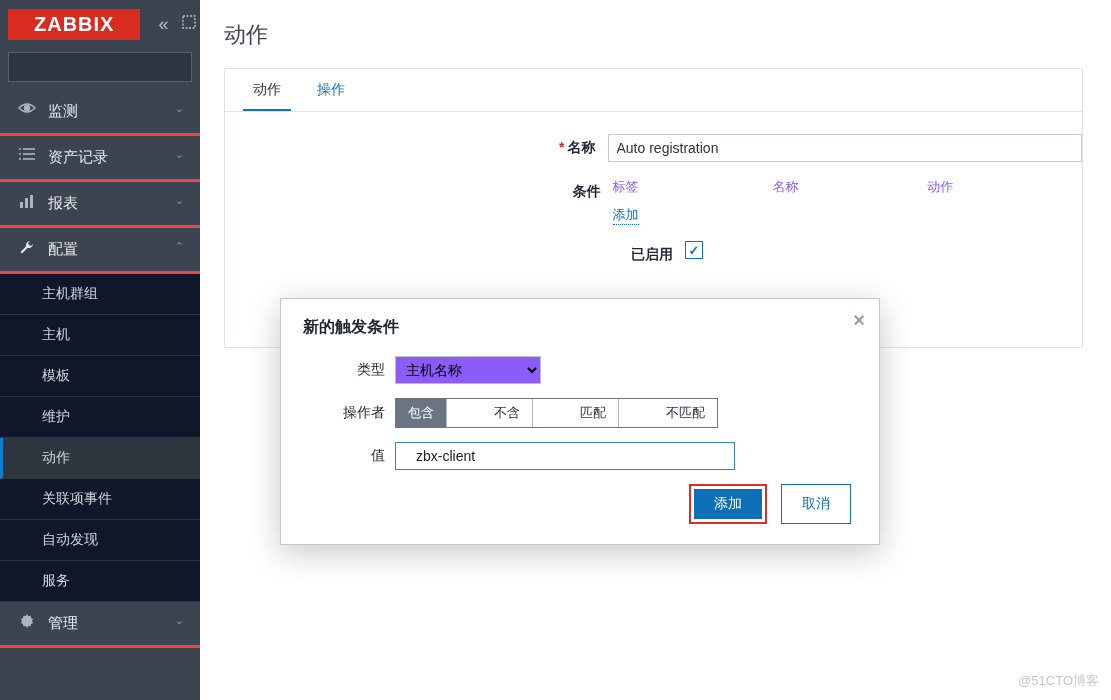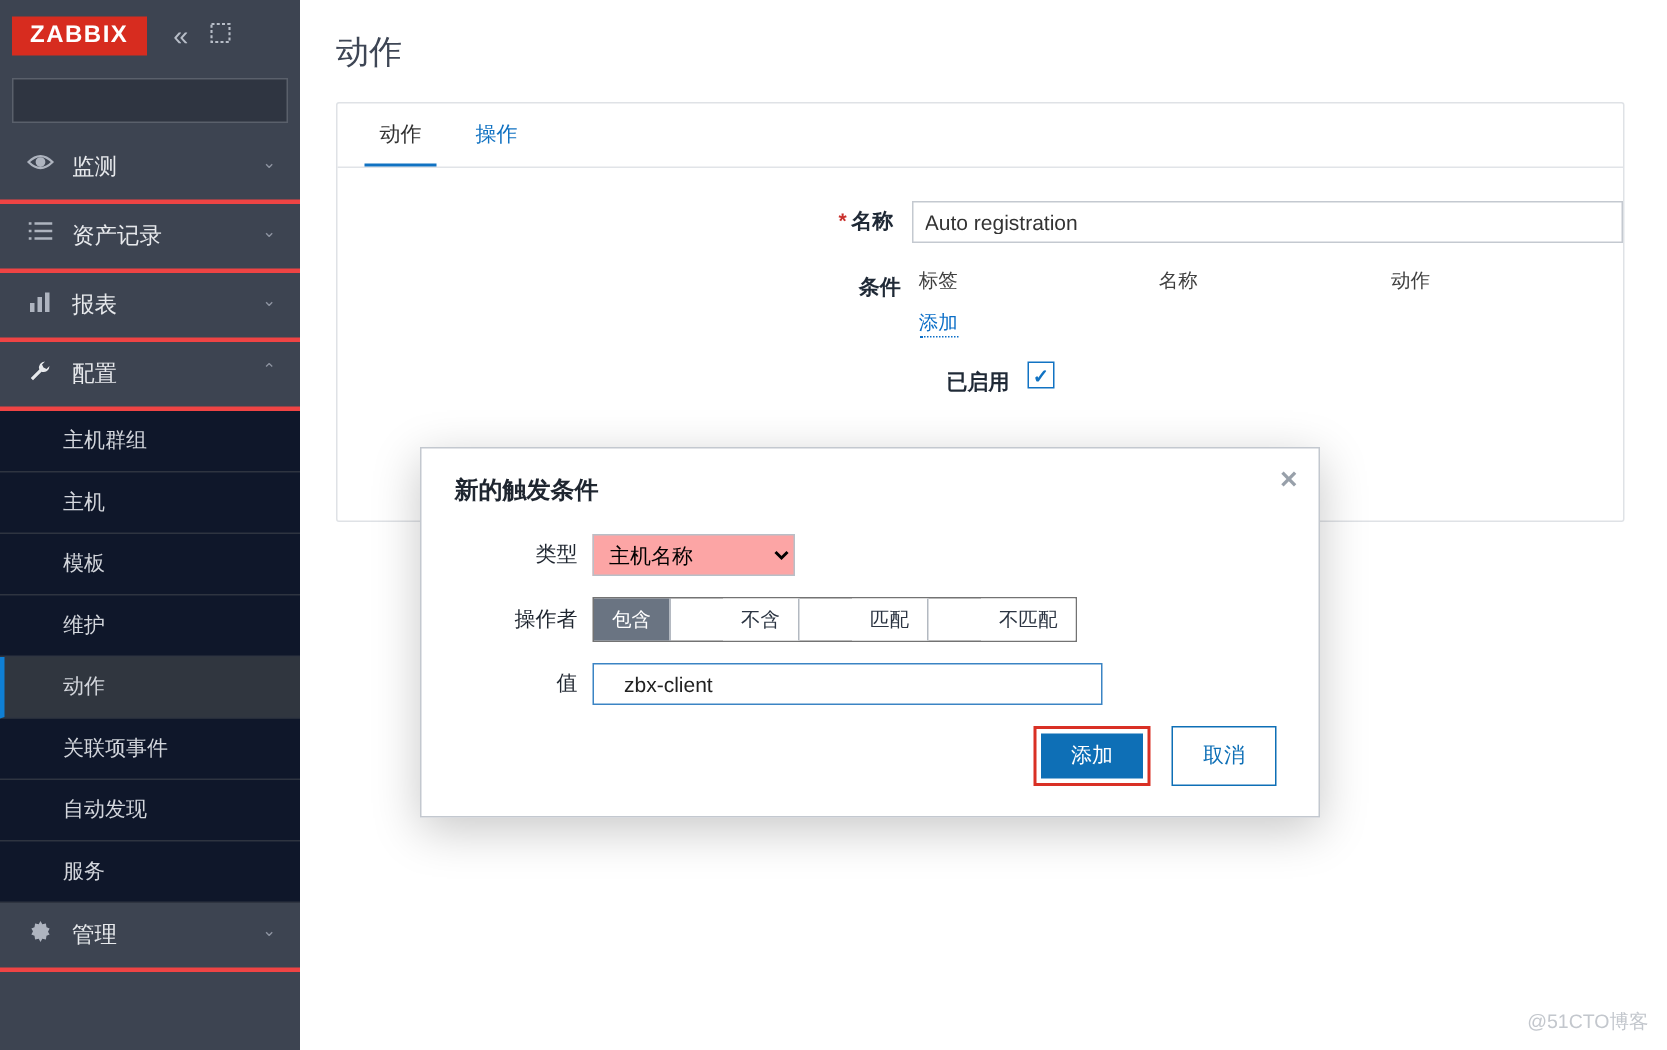--- a/index.html
+++ b/index.html
@@ -1,19 +1,19 @@
 <!DOCTYPE html>
 <html><head>
 <meta charset="utf-8">
 <style>
 * { margin: 0; padding: 0; box-sizing: border-box; font-family: Arial, "Microsoft YaHei", sans-serif; }
 body { background: #fff; width: 1111px; height: 700px; overflow: hidden; position: relative; }
 .sidebar { position: absolute; left: 0; top: 0; width: 200px; height: 700px; background: #3d4451; color: #fff; }
 .sidebar-header { display: flex; align-items: center; padding: 6px 8px; height: 48px; }
-.logo { background: #d72c1f; color: #fff; font-weight: bold; font-size: 16px; padding: 4px 12px; letter-spacing: 1px; }
+.logo { background: #d72c1f; color: #fff; font-weight: bold; font-size: 20px; padding: 4px 26px; letter-spacing: 1px; }
 .collapse-icon { color: #b8bec8; margin-left: 18px; font-size: 18px; }
 .fs-icon { color: #b8bec8; margin-left: 14px; font-size: 14px; position: relative; top:-1px; }
 .search-box { margin: 4px 8px 8px 8px; background: #2f3541; border: 1px solid #5a606b; height: 30px; display: flex; align-items: center; }
 .search-box input { flex: 1; background: transparent; border: none; outline: none; color: #fff; padding: 0 8px; font-size: 13px; }
 .search-box .search-icon { color: #9ca2ad; padding: 0 8px; font-size: 15px; }
 .nav-item { display: flex; align-items: flex-start; padding: 12px 16px; color: #e7e9ec; font-size: 15px; cursor: pointer; border-bottom: 3px solid #ef4444; }
 .nav-item .nav-icon { width: 22px; color: #aeb4bf; font-size: 16px; display: inline-flex; justify-content: center; }
 .nav-item .nav-label { flex: 1; margin-left: 10px; }
 .nav-item .chevron { color: #8d93a0; font-size: 11px; }
 .subnav { background: #0f172a; }
@@ -24,31 +24,31 @@
 .main-card { margin: 8px 28px 0 24px; border: 1px solid #dfe2e6; border-radius: 2px; background: #fff; min-height: 280px; }
 .tabs { display: flex; border-bottom: 1px solid #e1e4e8; padding: 0 18px; }
 .tab { padding: 12px 10px 10px 10px; font-size: 14px; color: #1172c2; cursor: pointer; margin-right: 16px; }
 .tab.active { color: #333; border-bottom: 2px solid #1172c2; }
 .form { padding: 22px 0 0 0; }
 .form-row { display: flex; align-items: flex-start; margin-bottom: 16px; }
 .form-label { width: 460px; text-align: right; padding-right: 12px; color: #1f2936; font-size: 14px; padding-top: 5px; font-weight: bold; }
 .form-label .req { color: #c9302c; margin-right: 3px; }
 .text-input { border: 1px solid #c4c9d0; padding: 5px 8px; font-size: 14px; color: #333; width: 570px; }
 .cond-table { font-size: 13px; color: #4a5260; width: 560px; }
-.cond-head { display: flex; color: #404040; align-items: flex-end; }
+.cond-head { display: flex; color: #8b5cf6; align-items: flex-end; }
 .cond-head span { flex: 1; }
 .cond-head span:first-child { flex: 0 0 160px; }
 .link-add { color: #0b6ec7; font-size: 13px; display: inline-block; margin-top: 10px; border-bottom: 1px dotted #0b6ec7; cursor: pointer; }
 .checkbox { width: 18px; height: 18px; border: 1px solid #1173c3; display: inline-flex; align-items: center; justify-content: center; color: #1173c3; font-size: 13px; font-weight: bold; }
 .modal { position: absolute; left: 280px; top: 298px; width: 600px; background: #fff; border: 1px solid #c3c8cf; box-shadow: 0 8px 30px rgba(0,0,0,0.22); z-index: 50; padding: 18px 22px 20px 22px; }
 .modal-close { position: absolute; right: 14px; top: 10px; color: #98a0aa; font-size: 20px; cursor: pointer; font-weight: bold; }
 .modal-title { font-size: 16px; font-weight: bold; color: #1f2630; margin-bottom: 18px; }
 .m-row { display: flex; align-items: center; margin-bottom: 14px; }
 .m-label { width: 92px; text-align: right; padding-right: 10px; font-size: 14px; color: #1f2630; }
-.m-select { border: 1px solid #b9bfc7; padding: 4px 6px; font-size: 14px; width: 135px; background: #fca5a5; }
+.m-select { border: 1px solid #b9bfc7; padding: 4px 6px; font-size: 14px; width: 146px; background: #8b5cf6; }
 .seg { display: inline-flex; border: 1px solid #737373; gap: 35px; }
 .seg-opt { padding: 5px 12px; font-size: 13px; border-right: 1px solid #b3b9c1; color: #2b3442; cursor: pointer; background: #fff; }
 .seg-opt:last-child { border-right: none; }
 .seg-opt.on { background: #6a7482; color: #fff; }
 .m-input { border: 1px solid #3b84c4; padding: 5px 20px; font-size: 14px; width: 340px; color: #222; }
 .modal-footer { display: flex; justify-content: flex-end; gap: 14px; margin-top: 8px; padding-right: 6px; }
 .btn-primary { background: #0e6fb6; color: #fff; border: none; padding: 6px 20px; font-size: 14px; cursor: pointer; }
 .btn-primary-wrap { border: 2px solid #d93025; padding: 3px; display: inline-block; }
 .btn-secondary { background: #fff; color: #0e6fb6; border: 1px solid #0e6fb6; padding: 6px 20px; font-size: 14px; cursor: pointer; }
 .watermark { position: absolute; right: 12px; bottom: 10px; color: #c3c7cd; font-size: 13px; }

